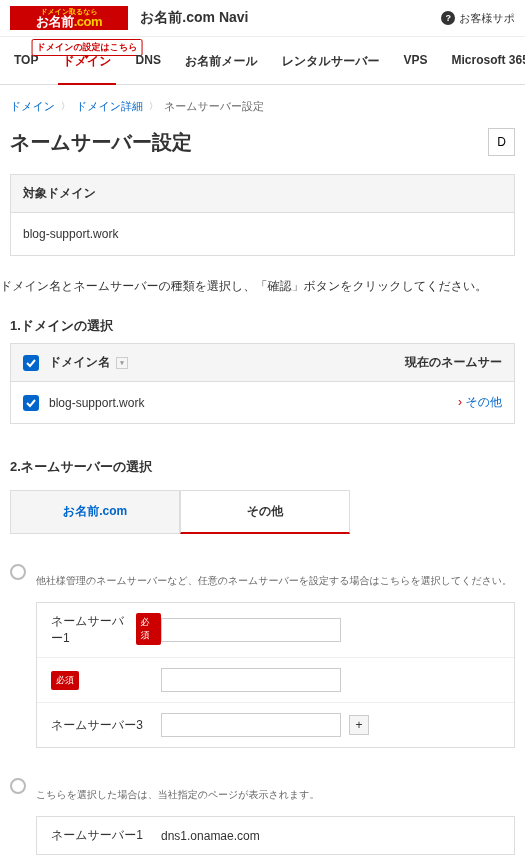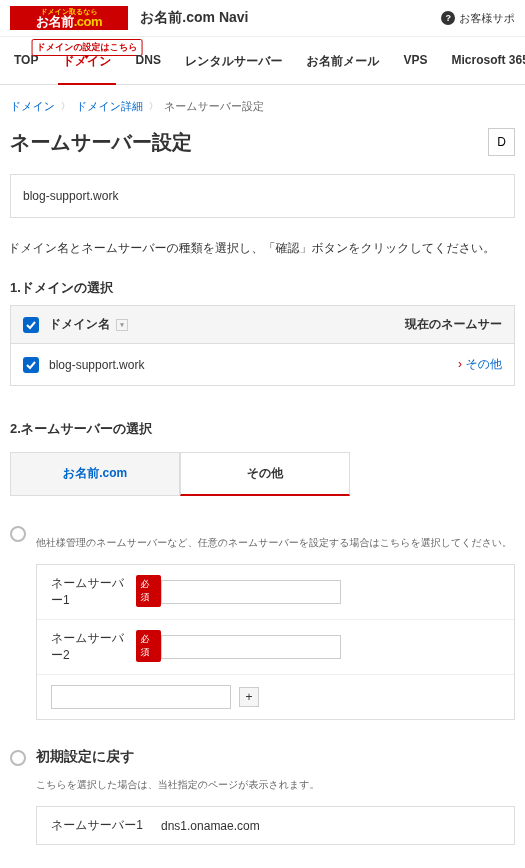--- a/index.html
+++ b/index.html
@@ -28,21 +28,21 @@
 .breadcrumb .current { color: #666; }
 
 .page-head { display: flex; align-items: center; padding: 0 10px 18px; }
 .page-title { font-size: 20px; font-weight: bold; flex: 1; }
 .dns-btn { border: 1px solid #ccc; padding: 6px 8px; font-size: 12px; background: #fff; cursor: pointer; }
 
 .target-box { margin: 0 10px; border: 1px solid #ddd; }
 .target-head { background: #f5f5f5; padding: 10px 12px; font-weight: bold; font-size: 12px; border-bottom: 1px solid #ddd; }
 .target-body { padding: 14px 12px; font-size: 12px; }
 
-.instruction { padding: 22px 8px; font-size: 12px; color: #333; }
+.instruction { padding: 22px 0; font-size: 12px; color: #333; }
 
 .section-title { font-size: 13px; font-weight: bold; padding: 0 10px 8px; }
 
 .domain-table { margin: 0 10px; border: 1px solid #ddd; }
 .domain-head { display: flex; background: #f5f5f5; border-bottom: 1px solid #ddd; padding: 10px 12px; font-size: 12px; font-weight: bold; align-items: center; }
 .domain-row { display: flex; padding: 12px; font-size: 12px; align-items: center; }
 .chk { width: 16px; height: 16px; background: #0066cc; border-radius: 3px; display: inline-flex; align-items: center; justify-content: center; margin-right: 10px; flex-shrink: 0; cursor: pointer; }
 .chk svg { width: 10px; height: 10px; }
 .sort-icon { width: 12px; height: 12px; border: 1px solid #ccc; margin-left: 6px; display: inline-flex; align-items: center; justify-content: center; font-size: 7px; color: #999; }
 .col-domain { flex: 1; display: flex; align-items: center; }
@@ -87,41 +87,42 @@
   </div>
 </div>
 
 <div class="tabs">
   <div class="tab">TOP</div>
   <div class="tab active">
     <span class="tab-badge">ドメインの設定はこちら</span>
     <span>ドメイン</span>
   </div>
   <div class="tab">DNS</div>
+  <div class="tab">お名前メール</div>
   <div class="tab">レンタルサーバー</div>
-  <div class="tab">お名前メール</div>
   <div class="tab">VPS</div>
   <div class="tab">Microsoft 365</div>
 
 </div>
 
 <div class="breadcrumb">
   <a>ドメイン</a>
   <span class="sep">〉</span>
   <a>ドメイン詳細</a>
   <span class="sep">〉</span>
   <span class="current">ネームサーバー設定</span>
 </div>
 
 <div class="page-head">
   <h1 class="page-title">ネームサーバー設定</h1>
   <button class="dns-btn">D</button>
 </div>
 
 <div class="target-box">
+  <div class="target-head">対象ドメイン</div>
   <div class="target-body">blog-support.work</div>
 </div>
 
 <div class="instruction">ドメイン名とネームサーバーの種類を選択し、「確認」ボタンをクリックしてください。</div>
 
 <div class="section-title">1.ドメインの選択</div>
 <div class="domain-table">
   <div class="domain-head">
     <span class="chk">
       <svg viewBox="0 0 10 10">
@@ -163,37 +164,38 @@
   <div class="ns-form">
     <div class="ns-form-row">
       <div class="ns-label">
           <span>ネームサーバー1</span>
           <span class="req">必須</span>
         </div>
       <input class="ns-input" style="">
     </div>
     <div class="ns-form-row">
       <div class="ns-label">
-          <span>ネームサーバー2</span>
           <span class="req">必須</span>
         </div>
       <input class="ns-input" style="">
     </div>
     <div class="ns-form-row">
+      <div class="ns-label">
+          <span>ネームサーバー3</span>
+        </div>
       <input class="ns-input" style="">
       <span class="add-btn">+</span>
     </div>
   </div>
 </div>
 
 <div class="option-block">
   <div class="option-head">
     <div class="radio"></div>
     <div>
-      <div class="option-title">初期設定に戻す</div>
       <div class="option-desc">こちらを選択した場合は、当社指定のページが表示されます。</div>
     </div>
   </div>
   <div class="ns-form">
     <div class="ns-form-row">
       <div class="ns-label">
           <span>ネームサーバー1</span>
         </div>
       <div class="ns-value">dns1.onamae.com</div>
     </div>

